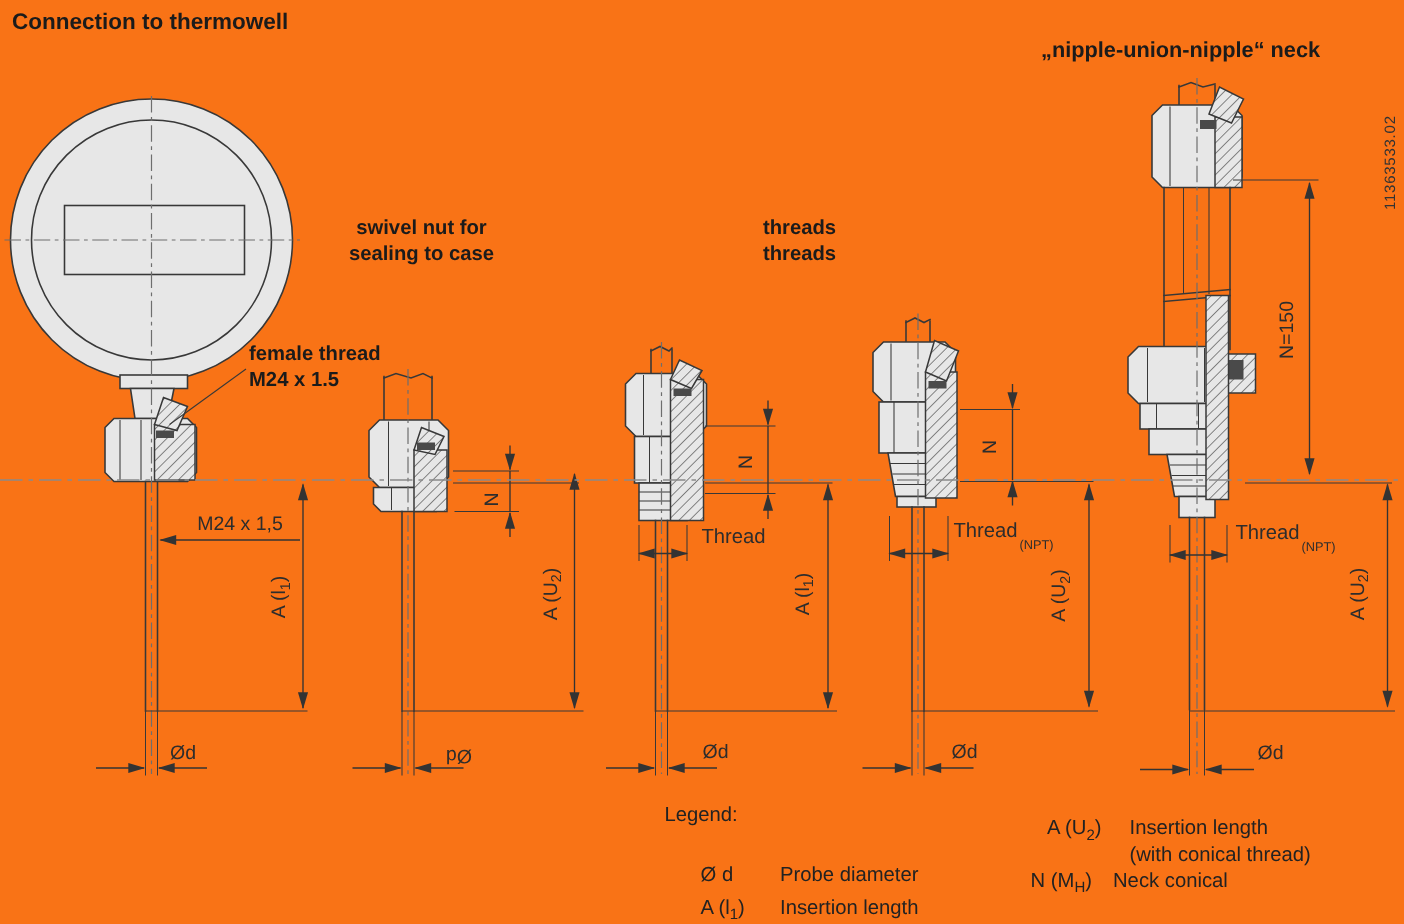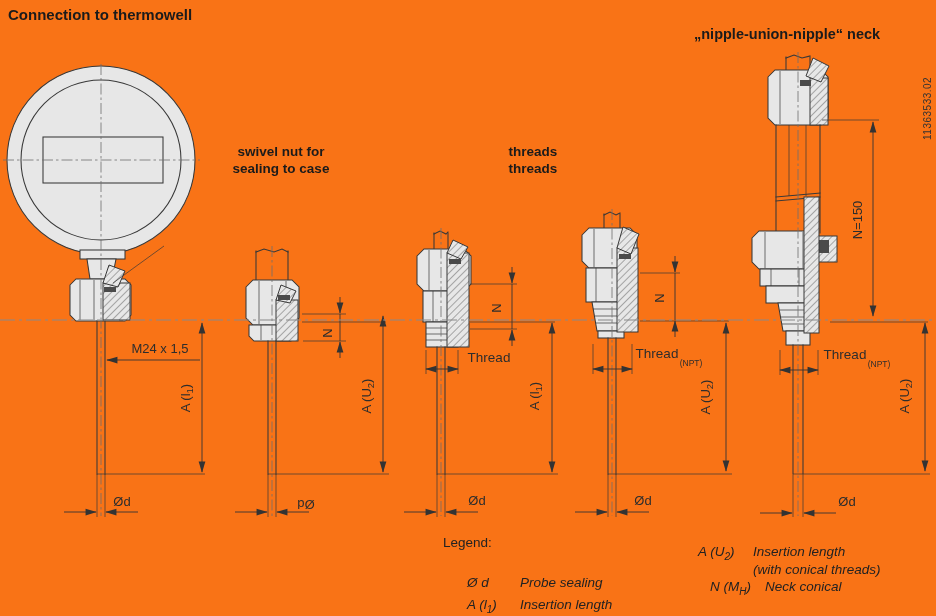--- a/index.html
+++ b/index.html
@@ -6,21 +6,21 @@
   .page{position:relative;width:936px;height:616px;background:#f97316;
         font-family:"Liberation Sans",sans-serif;overflow:hidden;}
   .abs{position:absolute;}
   .title{font-size:15px;font-weight:700;color:#1b1b1b;}
   .h2{font-size:14.5px;font-weight:700;color:#1b1b1b;}
   .ann{font-size:13.5px;font-weight:700;color:#1b1b1b;line-height:17px;}
   .center{text-align:center;}
   .docnum{font-size:10px;color:#333;transform:rotate(-90deg);
           transform-origin:left top;white-space:nowrap;letter-spacing:.5px;}
   .legend{font-size:13.5px;color:#222;line-height:18px;}
-  .leg-row{display:flex;font-style:italic;}
+  .leg-row{display:flex;}
   .sym{display:inline-block;width:53px;}
   sub{font-size:10px;}
   
   .ln{stroke:#383838;stroke-width:1.05;fill:none;stroke-linecap:square;}
   .lnf{stroke:#383838;stroke-width:1.05;fill:#e7e7e7;}
   .th{stroke:#383838;stroke-width:.7;fill:none;}
   .dl{stroke:#333;stroke-width:.9;fill:none;}
   .cl{stroke:#6e6e6e;stroke-width:.8;fill:none;stroke-dasharray:11 3 2.5 3;}
   .clh{stroke:#8a8a8a;stroke-width:1.1;fill:none;stroke-dasharray:15 4 3 4;}
   .ht{fill:url(#hat);stroke:#383838;stroke-width:1;}
@@ -42,20 +42,24 @@
   <div class="abs ann center" style="left:222px;top:143px;width:118px">
     <div>swivel nut for</div>
     <div>sealing to case</div>
   </div>
 
   <div class="abs ann center" style="left:498px;top:143px;width:70px">
     <div>threads</div>
     <div>threads</div>
   </div>
 
+  <div class="abs ann" style="left:166px;top:227px">
+    <div>female thread</div>
+    <div>M24 x 1.5</div>
+  </div>
 
   <div class="abs docnum" style="left:922px;top:140px">11363533.02</div>
 
   <svg class="abs" style="left:0;top:0" width="936" height="616" viewBox="0 0 936 616">
     <defs>
       <pattern id="hat" patternUnits="userSpaceOnUse" width="5" height="5" patternTransform="rotate(45)">
         <rect width="5" height="5" fill="#e7e7e7"></rect>
         <line x1="0" y1="0" x2="0" y2="5" stroke="#3f3f3f" stroke-width="0.8"></line>
       </pattern>
       <marker id="arr" viewBox="0 0 10 8" refX="9.3" refY="4" markerWidth="13" markerHeight="10" orient="auto-start-reverse">
@@ -341,31 +345,31 @@
 
     <text class="dt" transform="translate(909,396) rotate(-90)" text-anchor="middle"><tspan>A (U</tspan><tspan class="dts" dy="3">2</tspan><tspan dy="-3">)</tspan></text>
 
     <text class="dt" x="847" y="506" text-anchor="middle">Ød</text>
   </svg>
 
   <div class="abs legend" style="left:443px;top:534px">Legend:</div>
 
   <div class="abs legend leg-row" style="left:467px;top:574px">
     <span class="sym"><span>Ø d</span><sub></sub><span></span></span>
-    <span>Probe sealing</span>
+    <span>Probe diameter</span>
   </div>
 
   <div class="abs legend leg-row" style="left:467px;top:596px">
     <span class="sym"><span>A (l</span><sub>1</sub><span>)</span></span>
     <span>Insertion length</span>
   </div>
 
   <div class="abs legend leg-row" style="left:698px;top:543px">
     <span class="sym" style="width:55px"><span>A (U</span><sub>2</sub><span>)</span></span>
-    <span><span>Insertion length</span><br><span>(with conical threads)</span></span>
-  </div>
-
-  <div class="abs legend leg-row" style="left:710px;top:578px">
+    <span><span>Insertion length</span><br><span>(with conical thread)</span></span>
+  </div>
+
+  <div class="abs legend leg-row" style="left:687px;top:578px">
     <span class="sym" style="width:55px"><span>N (M</span><sub>H</sub><span>)</span></span>
     <span>Neck conical</span>
   </div>
 
 </div>
 
 </body></html>

